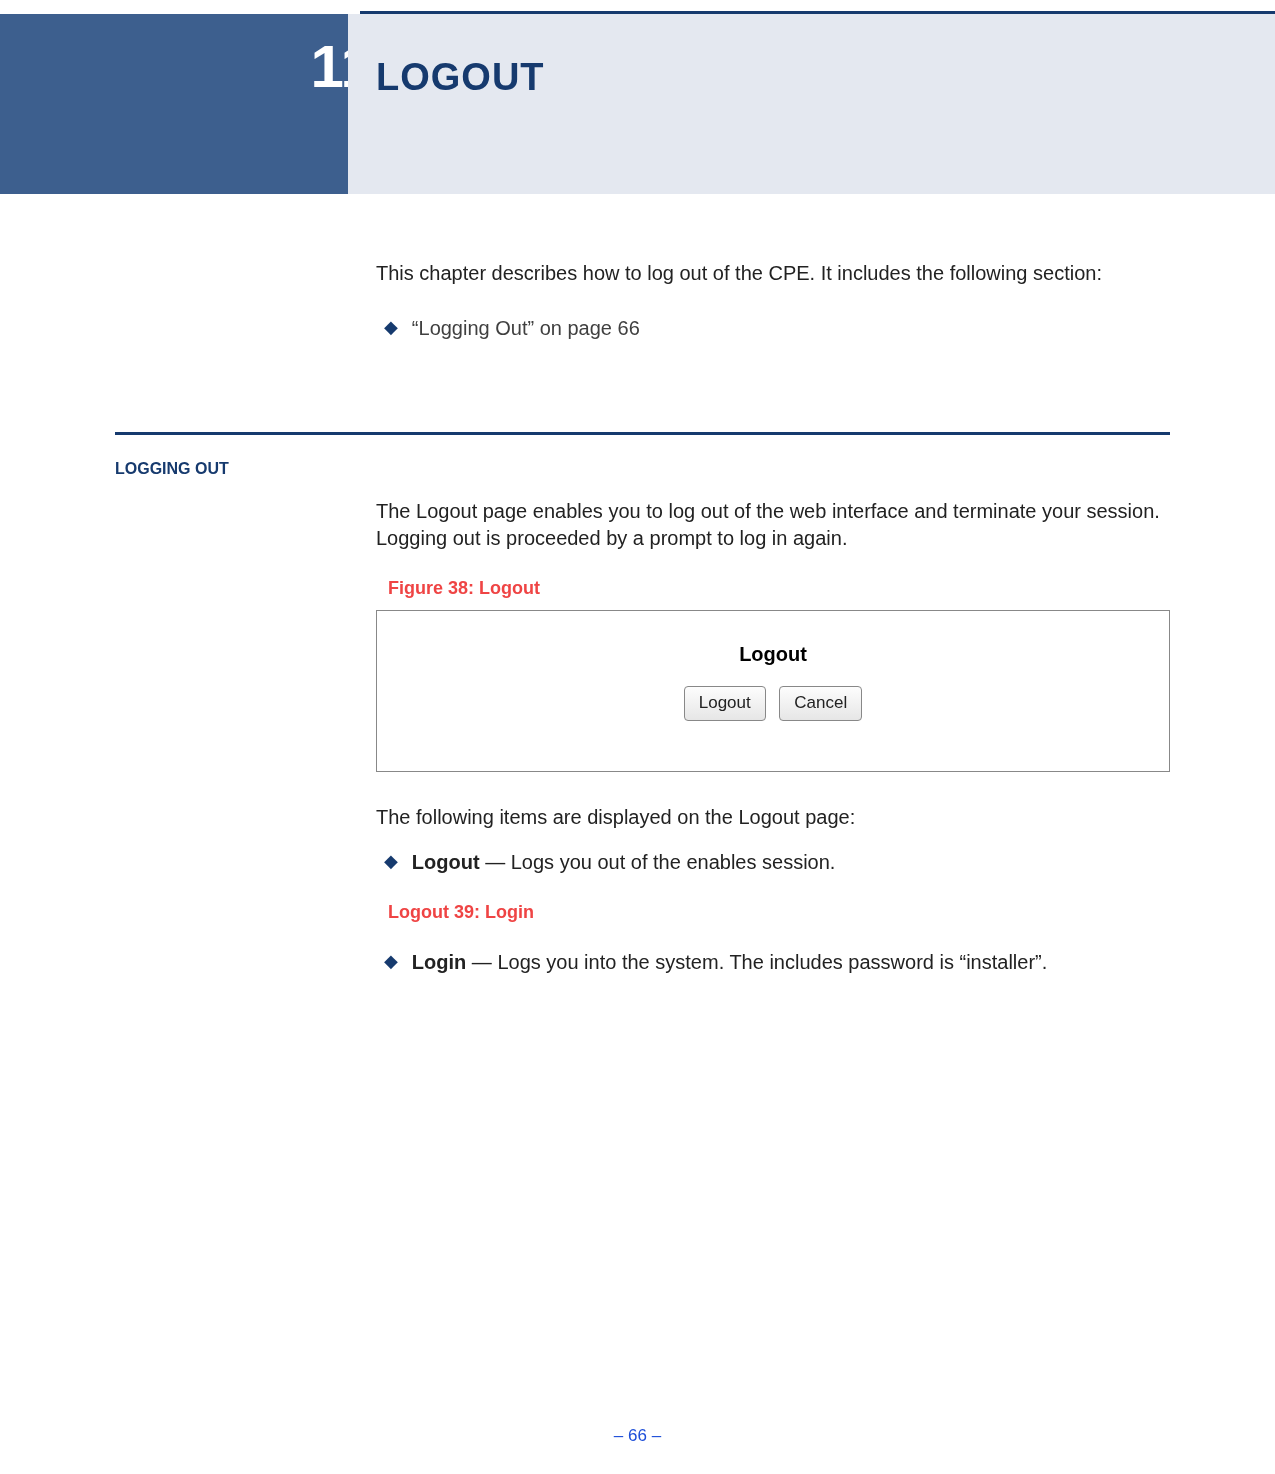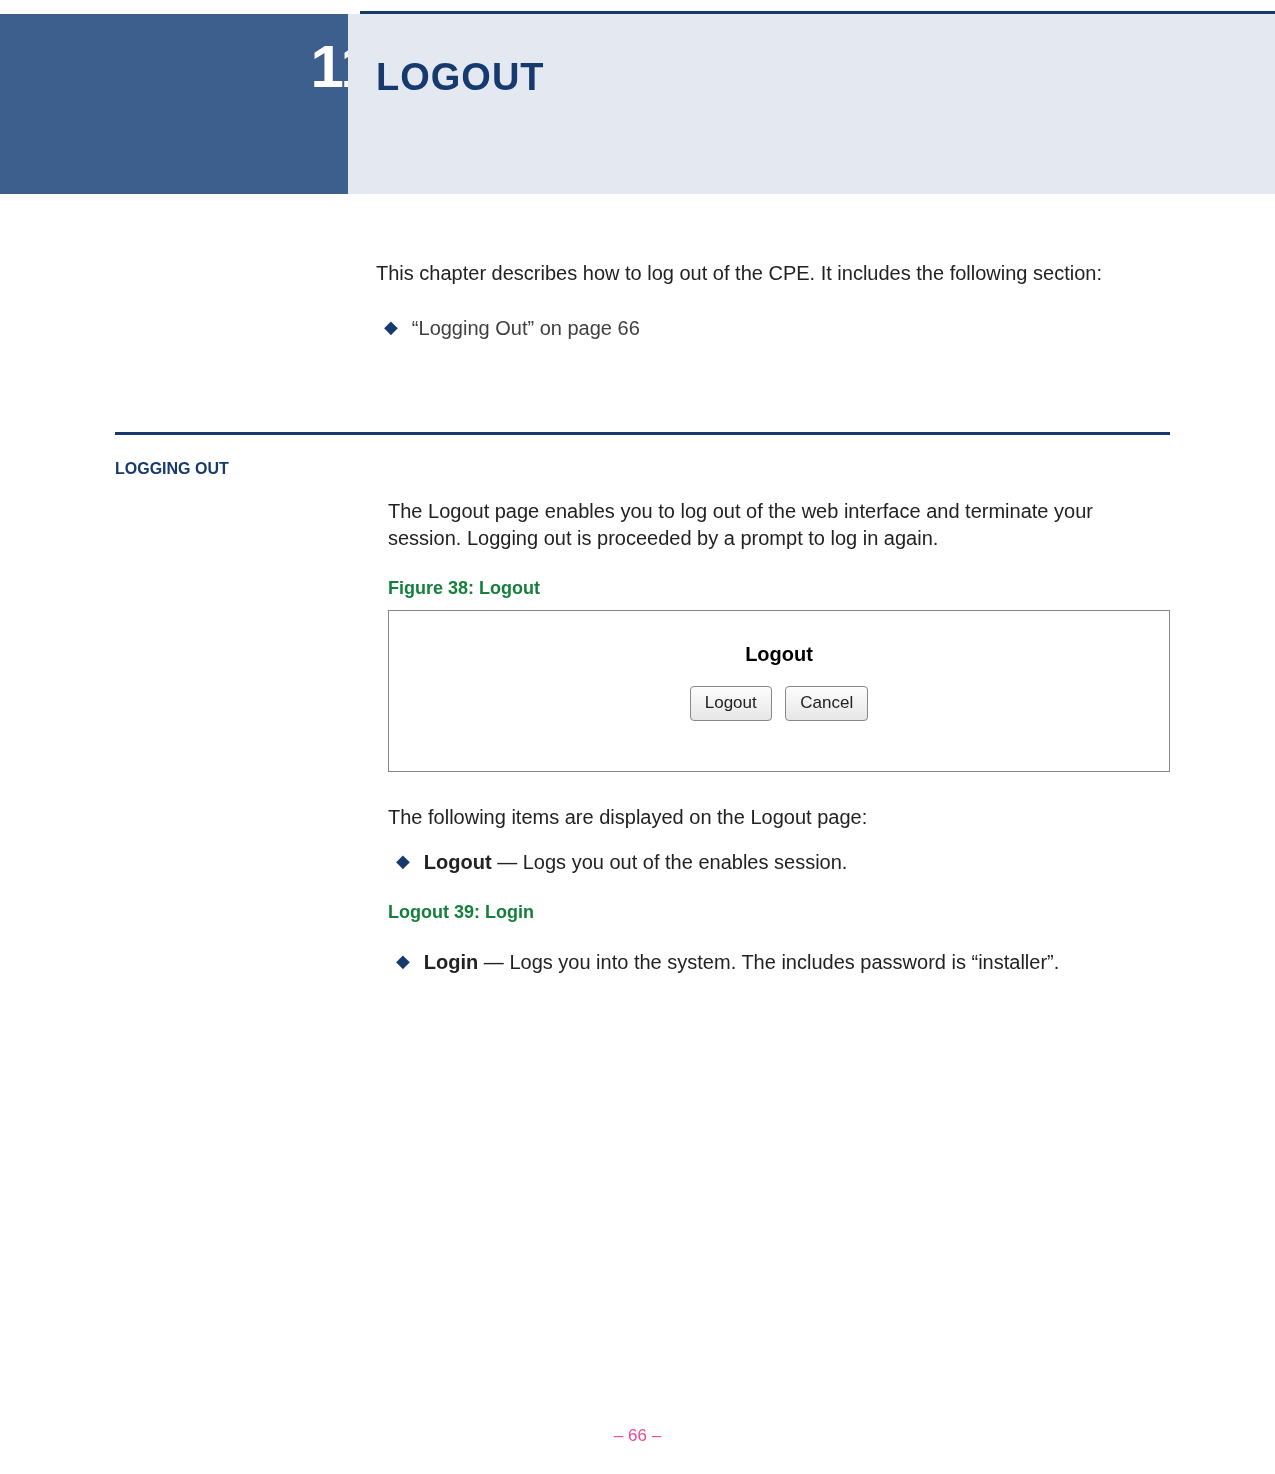--- a/index.html
+++ b/index.html
@@ -88,31 +88,31 @@
     left: 115px;
     color: #163a6e;
     font-size: 16px;
     font-weight: bold;
     font-variant: small-caps;
     font-family: Verdana, sans-serif;
   }
   .section-body {
     position: absolute;
     top: 498px;
-    left: 388px;
+    left: 376px;
     right: 105px;
     font-size: 20px;
     line-height: 1.35;
     color: #222;
   }
   .figure-caption {
-    color: #15803d;
+    color: #ef4444;
     font-weight: bold;
     font-size: 18px;
-    margin: 24px 0 10px 0;
+    margin: 24px 0 10px 12px;
     font-family: Verdana, sans-serif;
   }
   .screenshot-box {
     border: 1px solid #888;
     background: #fff;
     width: 100%;
     padding: 30px 0 50px 0;
     text-align: center;
   }
   .ss-title {
@@ -170,21 +170,21 @@
     display: inline-block;
     text-align: center;
   }
   .footer {
     position: absolute;
     bottom: 28px;
     left: 0;
     right: 0;
     text-align: center;
     font-size: 17px;
-    color: #ec4899;
+    color: #1d4ed8;
   }
   .bold { font-weight: bold; }
 </style>
 </head>
 <body>
 
 <div class="top-rule"></div>
 
 <div class="chapter-box">
   <span>11</span>

